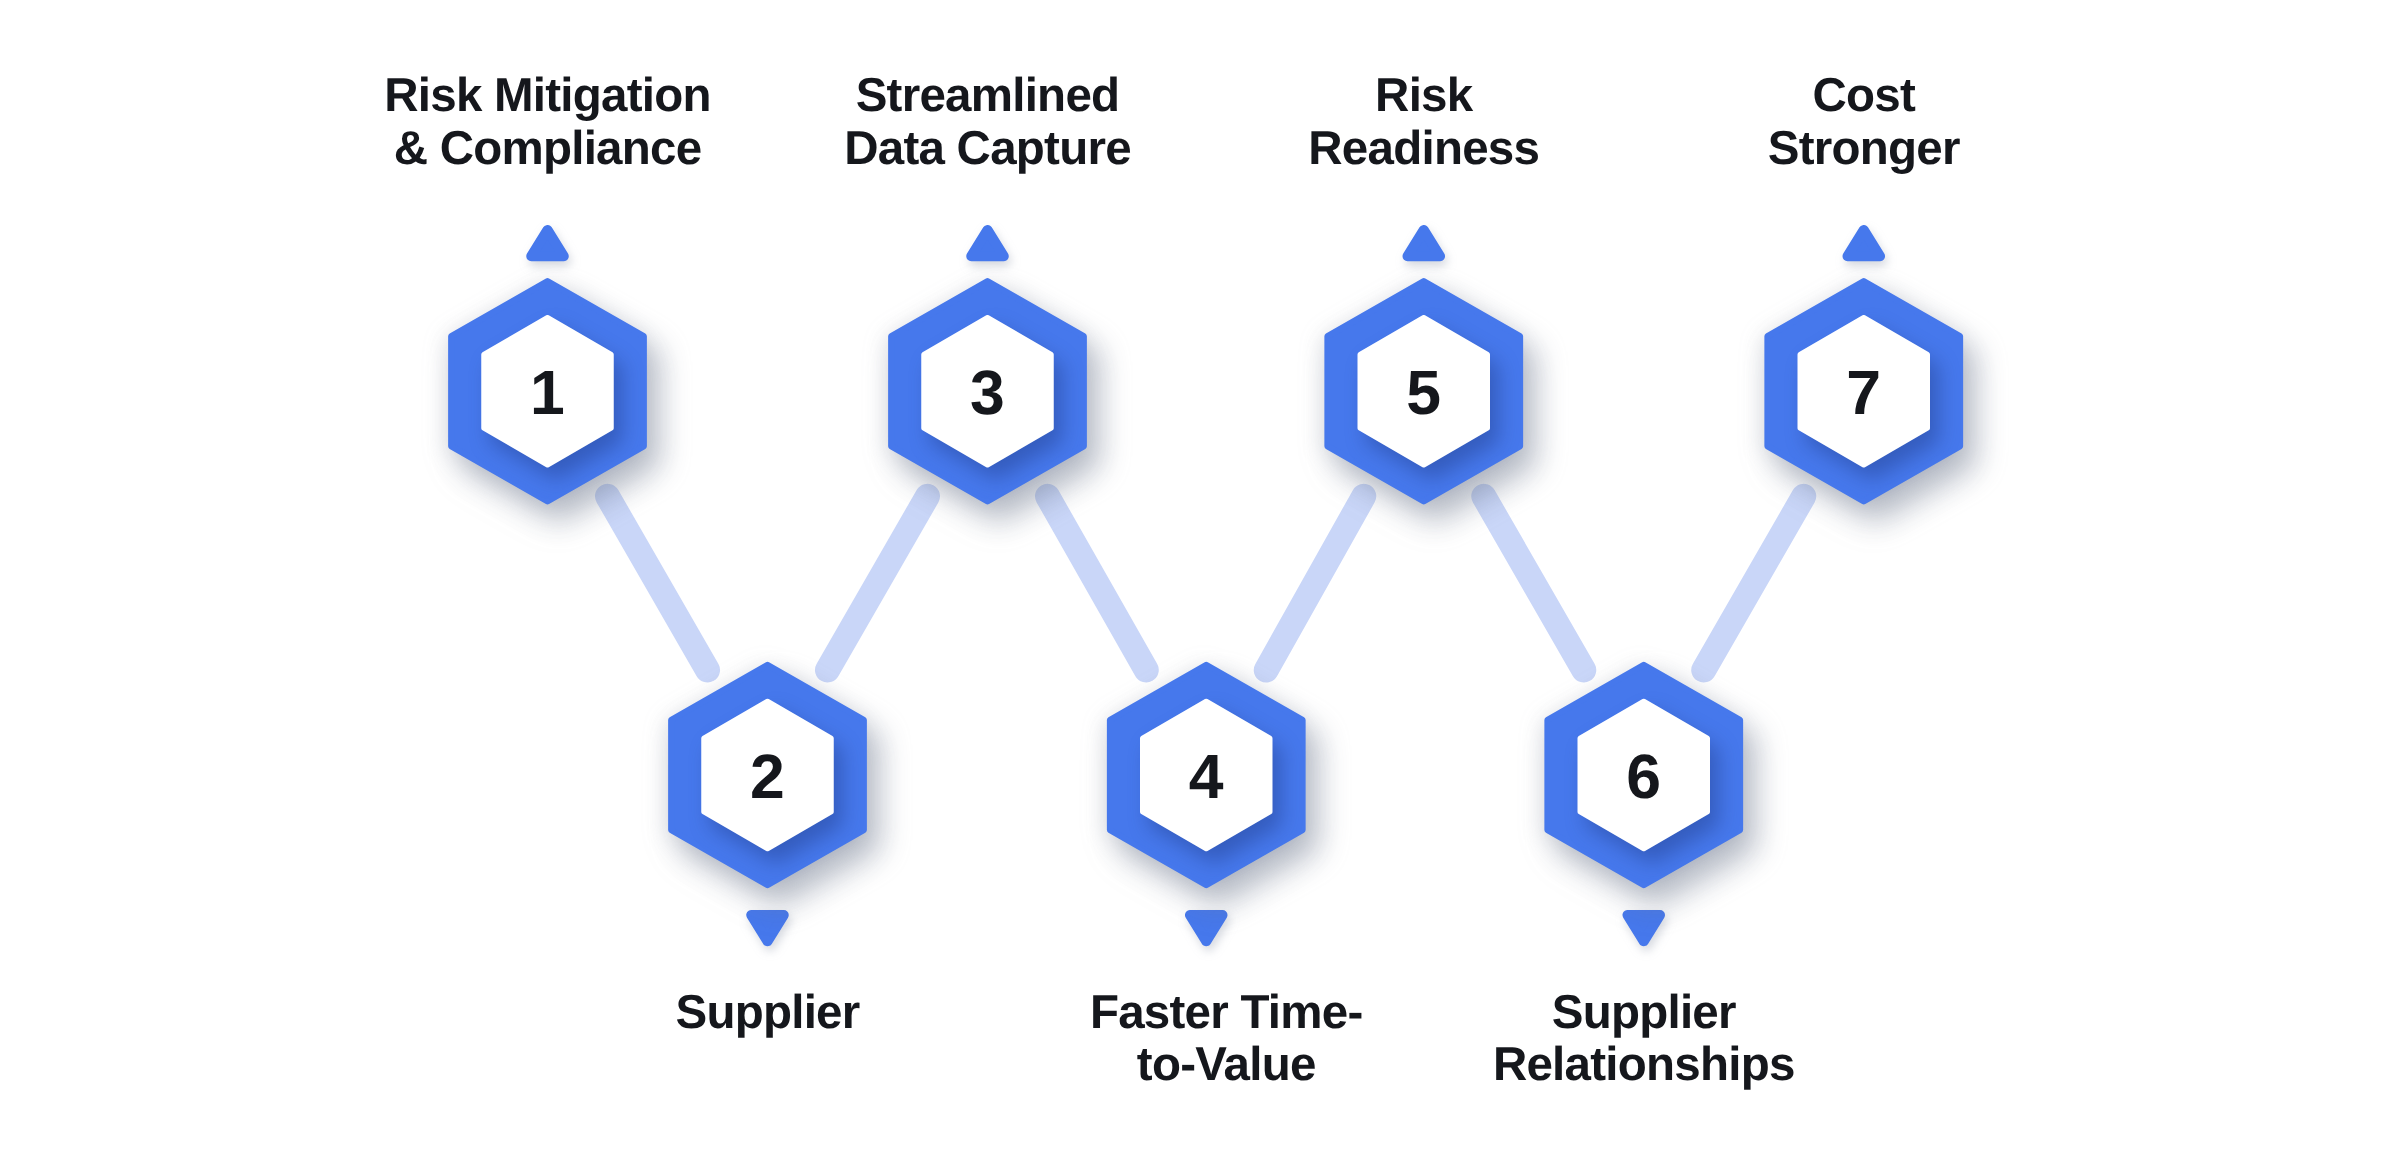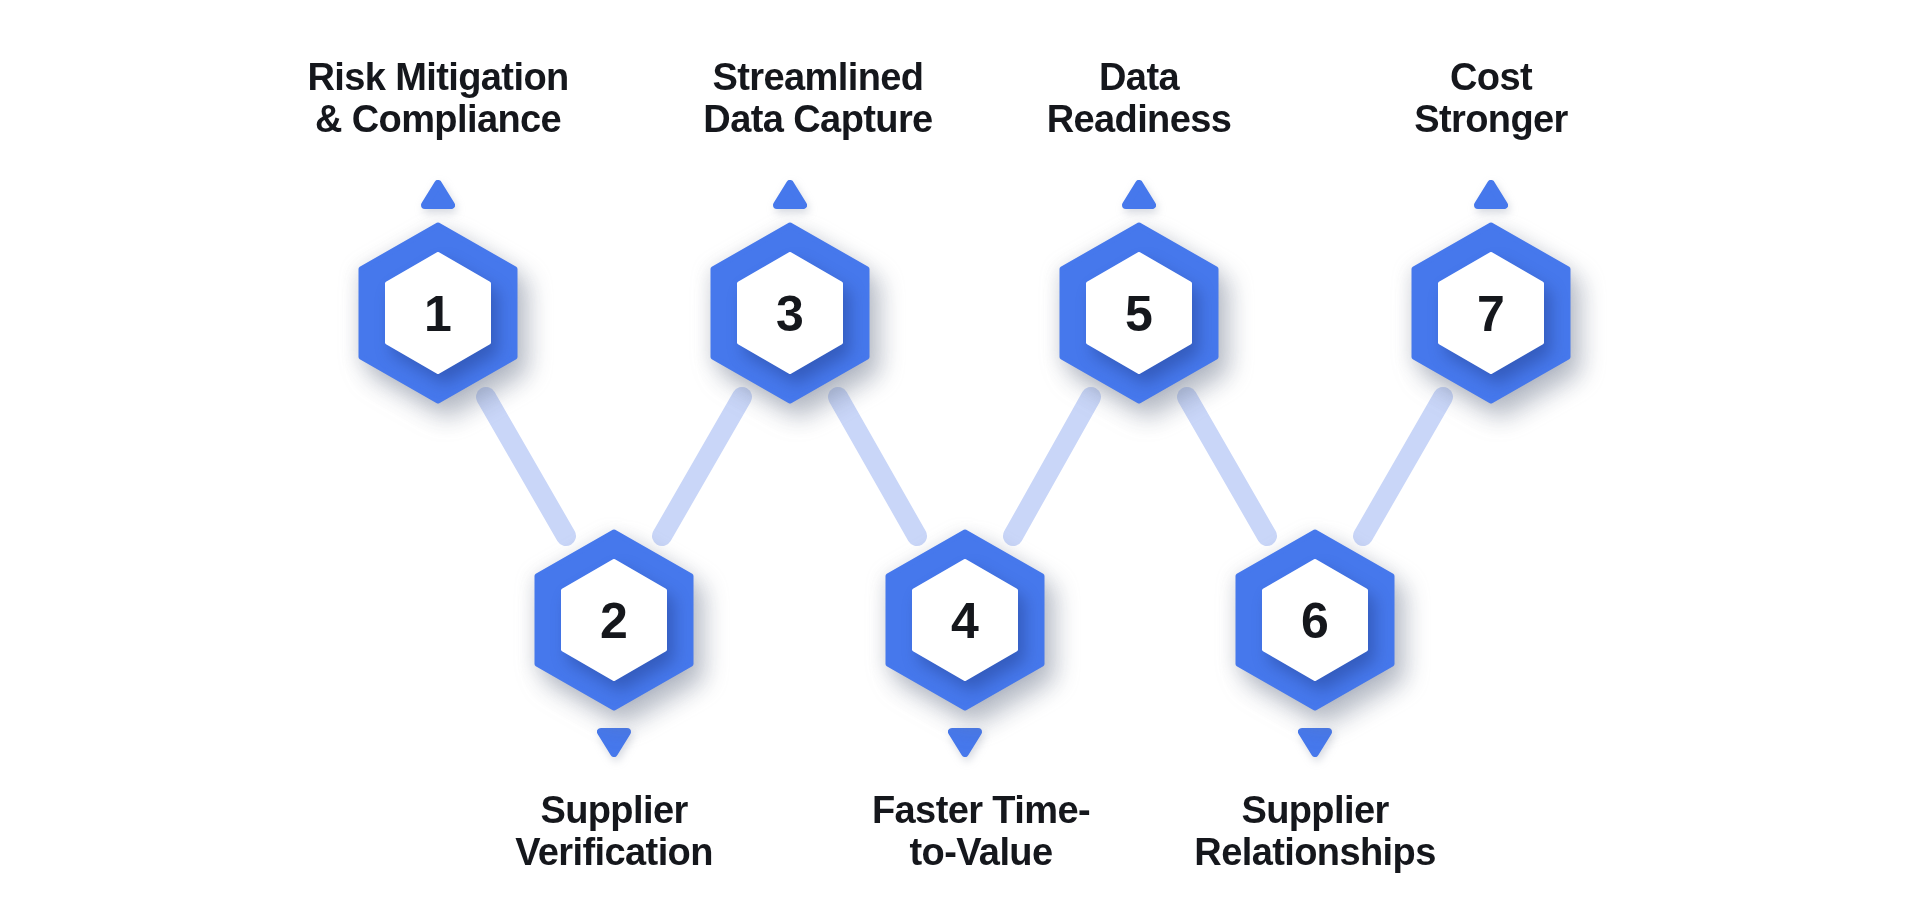--- a/index.html
+++ b/index.html
@@ -64,36 +64,35 @@
     <line class="connector" x1="838" y1="397" x2="917" y2="536"></line>
     <line class="connector" x1="1091" y1="397" x2="1013" y2="536"></line>
     <line class="connector" x1="1187" y1="397" x2="1267" y2="536"></line>
     <line class="connector" x1="1443" y1="397" x2="1363" y2="536"></line>
   </svg>
 
   <div class="label label-top" style="left:248px">
     <div>Risk Mitigation</div>
     <div>&amp; Compliance</div>
   </div>
-  <div class="label label-top" style="left:628px">
+  <div class="label label-top" style="left:600px">
     <div>Streamlined</div>
     <div>Data Capture</div>
   </div>
   <div class="label label-top" style="left:949px">
-    <div>Data</div>
+    <div>Risk</div>
     <div>Readiness</div>
   </div>
   <div class="label label-top" style="left:1301px">
     <div>Cost</div>
     <div>Stronger</div>
   </div>
 
   <div class="label label-bottom" style="left:424px">
     <div>Supplier</div>
-    <div>Verification</div>
   </div>
   <div class="label label-bottom" style="left:791px">
     <div>Faster Time-</div>
     <div>to-Value</div>
   </div>
   <div class="label label-bottom" style="left:1125px">
     <div>Supplier</div>
     <div>Relationships</div>
   </div>
 

